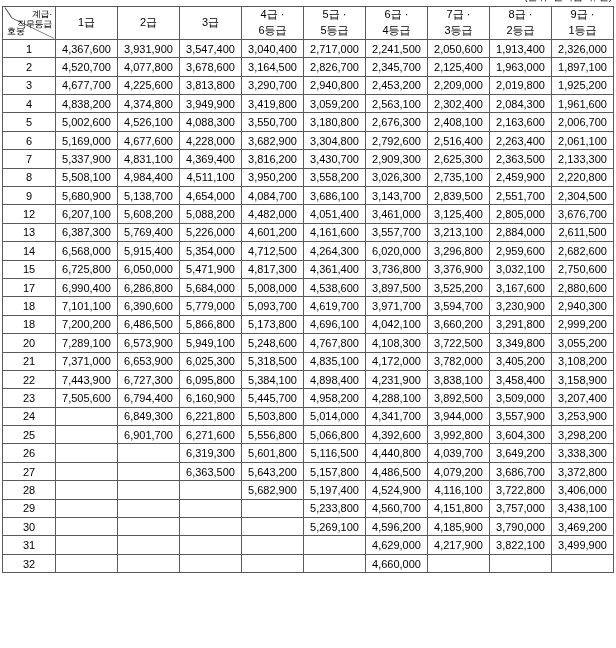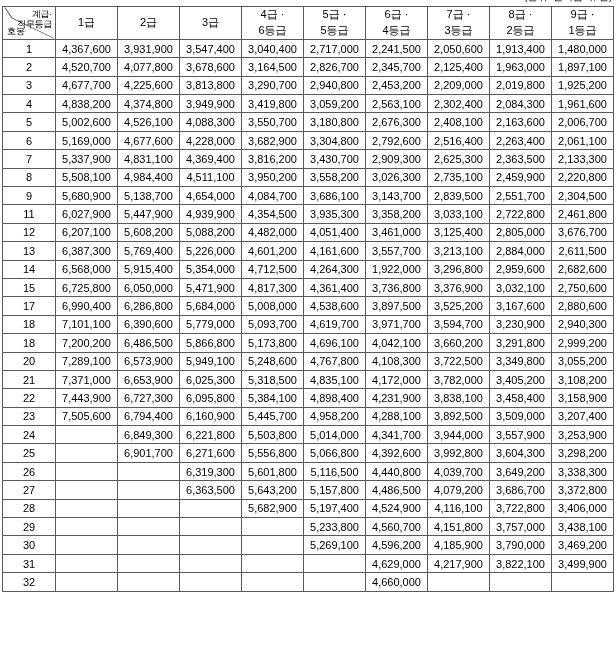--- a/index.html
+++ b/index.html
@@ -193,21 +193,21 @@
         <tr>
           <td class="step-no">1</td>
           <td class="amount">4,367,600</td>
           <td class="amount">3,931,900</td>
           <td class="amount">3,547,400</td>
           <td class="amount">3,040,400</td>
           <td class="amount">2,717,000</td>
           <td class="amount">2,241,500</td>
           <td class="amount">2,050,600</td>
           <td class="amount">1,913,400</td>
-          <td class="amount">1,480,000</td>
+          <td class="amount">2,326,000</td>
         </tr>
         <tr>
           <td class="step-no">2</td>
           <td class="amount">4,520,700</td>
           <td class="amount">4,077,800</td>
           <td class="amount">3,678,600</td>
           <td class="amount">3,164,500</td>
           <td class="amount">2,826,700</td>
           <td class="amount">2,345,700</td>
           <td class="amount">2,125,400</td>
@@ -292,32 +292,20 @@
           <td class="amount">5,138,700</td>
           <td class="amount">4,654,000</td>
           <td class="amount">4,084,700</td>
           <td class="amount">3,686,100</td>
           <td class="amount">3,143,700</td>
           <td class="amount">2,839,500</td>
           <td class="amount">2,551,700</td>
           <td class="amount">2,304,500</td>
         </tr>
         <tr>
-          <td class="step-no">11</td>
-          <td class="amount">6,027,900</td>
-          <td class="amount">5,447,900</td>
-          <td class="amount">4,939,900</td>
-          <td class="amount">4,354,500</td>
-          <td class="amount">3,935,300</td>
-          <td class="amount">3,358,200</td>
-          <td class="amount">3,033,100</td>
-          <td class="amount">2,722,800</td>
-          <td class="amount">2,461,800</td>
-        </tr>
-        <tr>
           <td class="step-no">12</td>
           <td class="amount">6,207,100</td>
           <td class="amount">5,608,200</td>
           <td class="amount">5,088,200</td>
           <td class="amount">4,482,000</td>
           <td class="amount">4,051,400</td>
           <td class="amount">3,461,000</td>
           <td class="amount">3,125,400</td>
           <td class="amount">2,805,000</td>
           <td class="amount">3,676,700</td>
@@ -334,21 +322,21 @@
           <td class="amount">2,884,000</td>
           <td class="amount">2,611,500</td>
         </tr>
         <tr>
           <td class="step-no">14</td>
           <td class="amount">6,568,000</td>
           <td class="amount">5,915,400</td>
           <td class="amount">5,354,000</td>
           <td class="amount">4,712,500</td>
           <td class="amount">4,264,300</td>
-          <td class="amount">1,922,000</td>
+          <td class="amount">6,020,000</td>
           <td class="amount">3,296,800</td>
           <td class="amount">2,959,600</td>
           <td class="amount">2,682,600</td>
         </tr>
         <tr>
           <td class="step-no">15</td>
           <td class="amount">6,725,800</td>
           <td class="amount">6,050,000</td>
           <td class="amount">5,471,900</td>
           <td class="amount">4,817,300</td>

